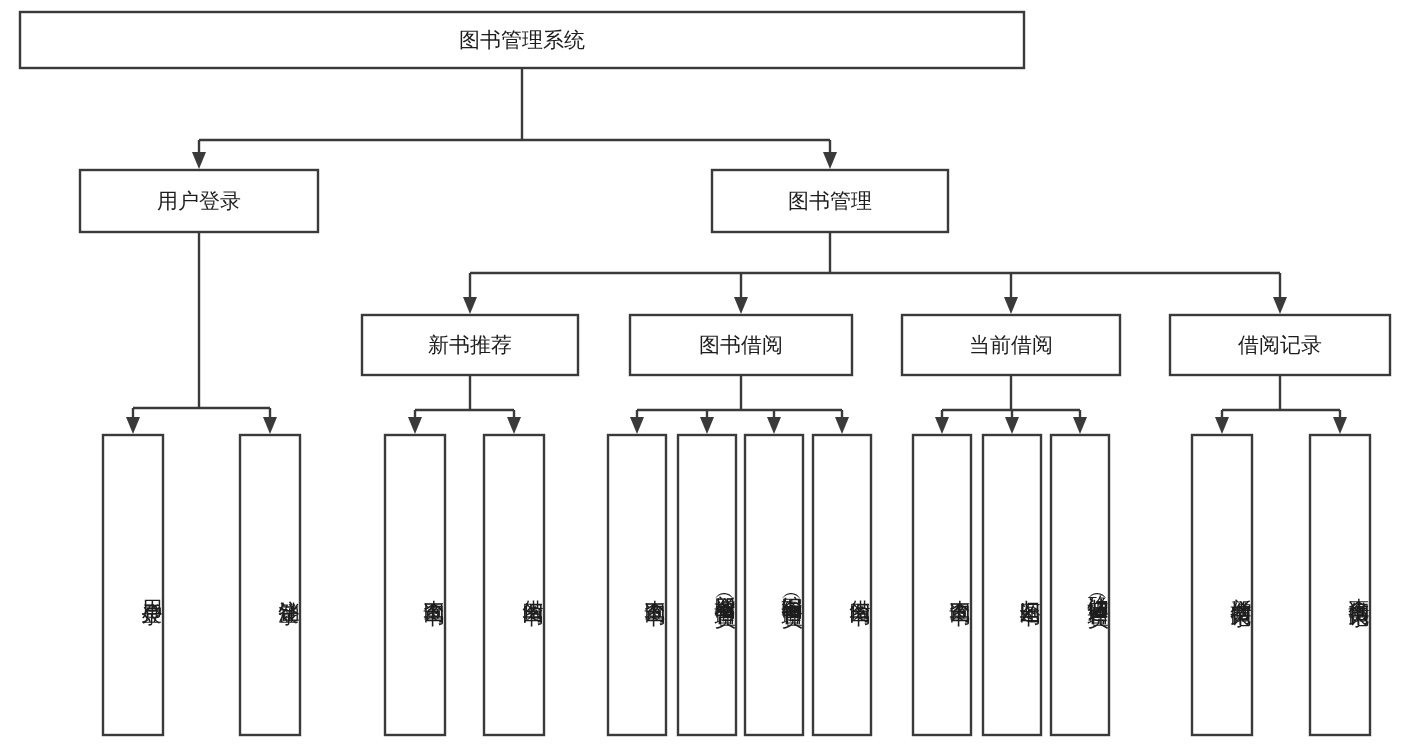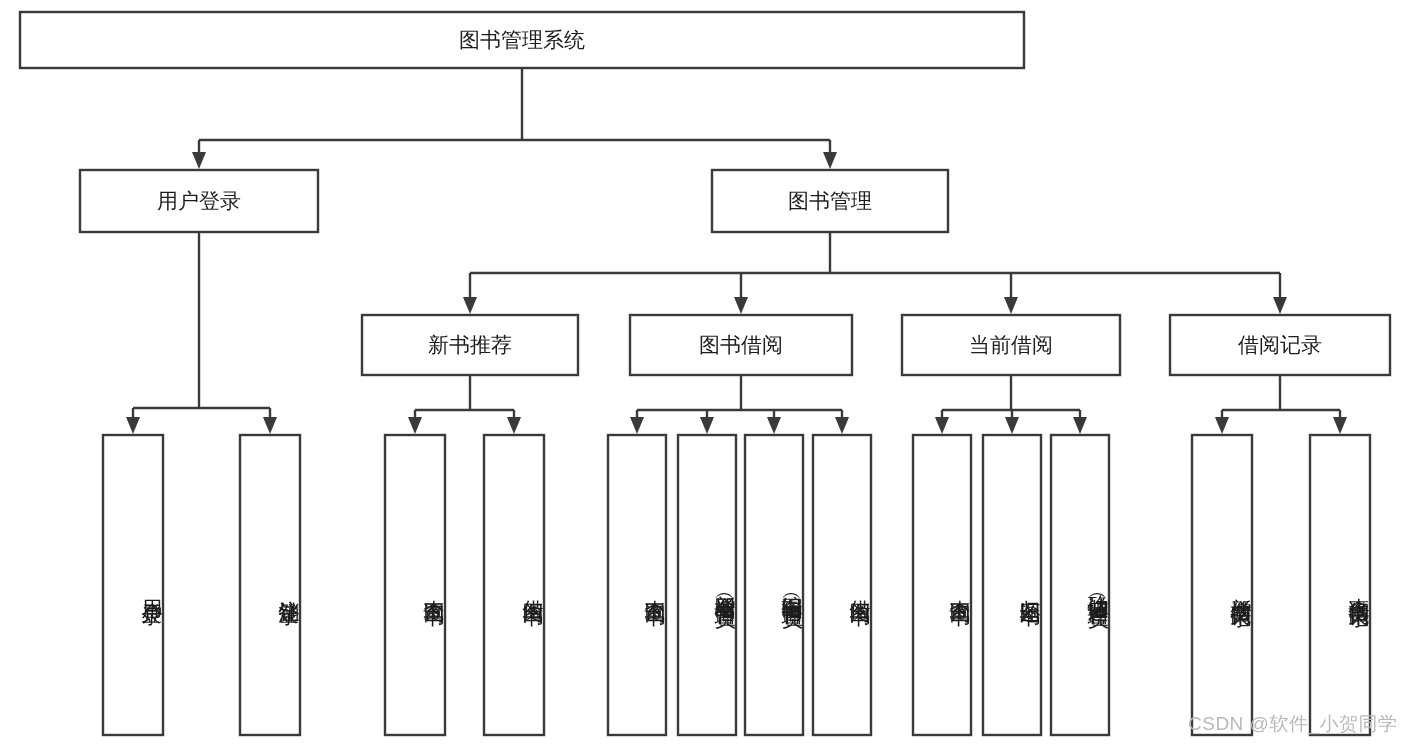--- a/index.html
+++ b/index.html
@@ -176,15 +176,14 @@
       <div class="vert-text-wrap" style="left: 678px; top: 449px; width: 58px; height: 276px;">新增图书（管理员）</div>
       <div class="vert-text-wrap" style="left: 745px; top: 449px; width: 58px; height: 276px;">编辑图书（管理员）</div>
       <div class="vert-text-wrap" style="left: 813px; top: 449px; width: 58px; height: 276px;">借阅图书</div>
       <div class="vert-text-wrap" style="left: 913px; top: 449px; width: 58px; height: 276px;">查询图书</div>
       <div class="vert-text-wrap" style="left: 983px; top: 449px; width: 58px; height: 276px;">归还图书</div>
       <div class="vert-text-wrap" style="left: 1051px; top: 449px; width: 58px; height: 276px;">确认归还（管理员）</div>
       <div class="vert-text-wrap" style="left: 1192px; top: 449px; width: 60px; height: 276px;">新增借阅记录</div>
       <div class="vert-text-wrap" style="left: 1310px; top: 449px; width: 60px; height: 276px;">查询借阅记录</div>
     </div>
 
-  <div class="watermark">CSDN @软件_小贺同学</div>
 
 </div>
 
 </body></html>

